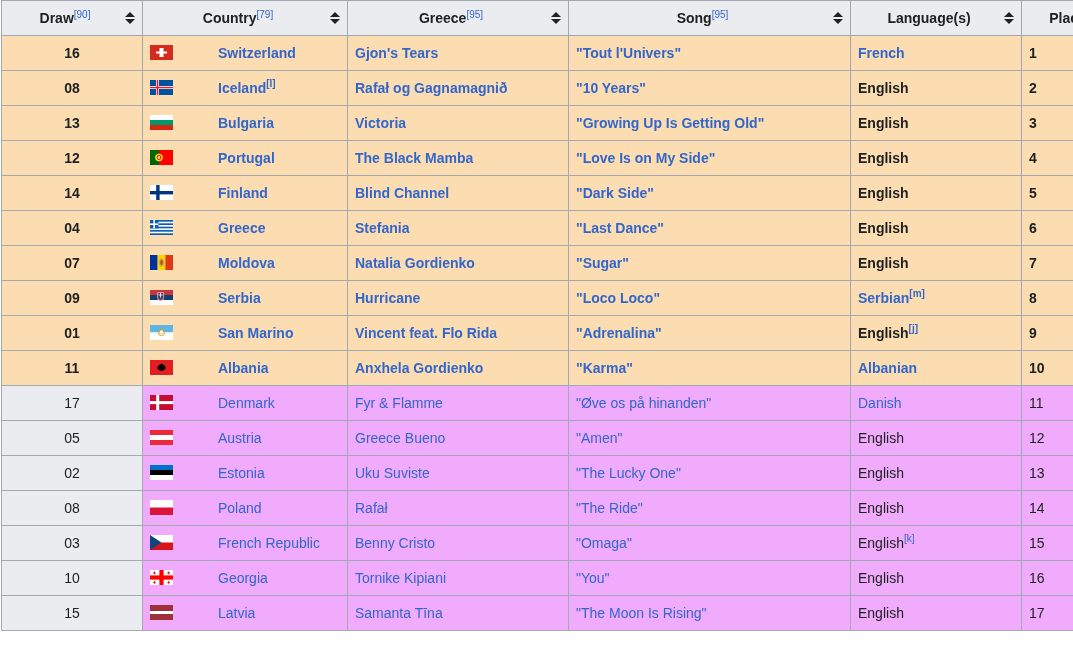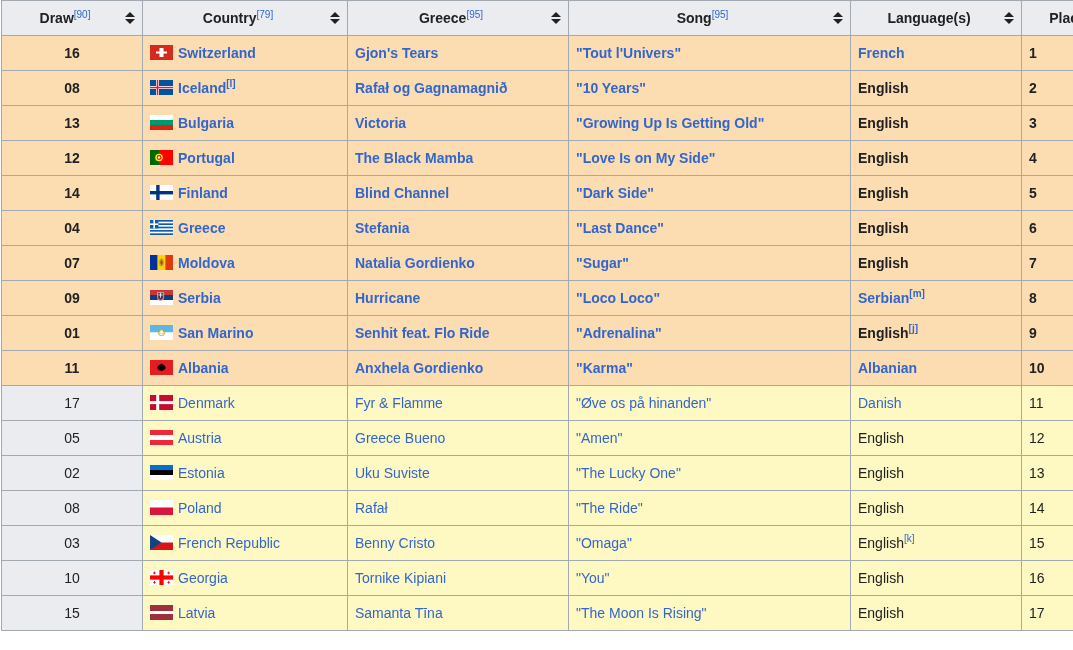--- a/index.html
+++ b/index.html
@@ -97,21 +97,21 @@
     color: #3366cc;
   }
 
   
   tr.qualified > td { background-color: #fbddb1; }
   tr.qualified > td.draw-cell { background-color: #fbddb1; }
   tr.qualified > td,
   tr.qualified > td a,
   tr.qualified > td .txt { font-weight: bold; }
 
-  tr.nonqual > td { background-color: #fef9c3; }
+  tr.nonqual > td { background-color: #f0abfc; }
   tr.nonqual > td.draw-cell { background-color: #eaecf0; }
 
   td.draw-cell {
     text-align: center;
     font-size: 14px;
   }
   td.place-cell, td.points-cell {
     text-align: left;
     font-size: 14px;
   }
@@ -136,21 +136,21 @@
     height: 15px;
     vertical-align: -2px;
     margin-right: 5px;
     position: relative;
     overflow: hidden;
     border: 0;
     background: #fff;
   }
   .flag svg { display: block; }
 
-  .country-name { display: inline; }
+  .country-name { display: inline; margin-left: 40px; }
 </style>
 </head>
 <body>
 
 <div class="table-wrap">
   <table class="wikitable">
     <thead>
       <tr>
         <th class="th-draw">
           <span class="hdr-label">Draw</span><sup class="ref">[90]</sup>
@@ -313,21 +313,21 @@
           <td class="draw-cell"><span class="txt plain">01</span></td>
           <td class="country-cell"><span class="flag"><svg width="23" height="15" viewBox="0 0 23 15">
                 <rect width="23" height="7.5" y="0" fill="#5eb6e4"></rect>
                 <rect width="23" height="7.5" y="7.5" fill="#fff"></rect>
                 <g transform="translate(11.5,7.5)">
                   <circle r="3.2" fill="none" stroke="#c8a62e" stroke-width="0.9"></circle>
                   <path d="M-1.8 1.3 h3.6 v-2.1 a1.8 1.8 0 0 0 -3.6 0 Z" fill="#fff" stroke="#c8a62e" stroke-width="0.5"></path>
                   <rect x="-0.6" y="-3.4" width="1.2" height="1.2" fill="#c8a62e"></rect>
                 </g>
               </svg></span><a class="wlink country-name">San Marino</a></td>
-          <td class="artist-cell"><a class="wlink">Senhit feat. Flo Ride</a></td>
+          <td class="artist-cell"><a class="wlink">Vincent feat. Flo Rida</a></td>
           <td class="song-cell"><a class="wlink">"Adrenalina"</a></td>
           <td class="lang-cell"><span class="txt plain">English</span><sup class="ref-note">[j]</sup></td>
           <td class="place-cell"><span class="txt plain">9</span></td>
         </tr>
         <tr class="qualified">
           <td class="draw-cell"><span class="txt plain">11</span></td>
           <td class="country-cell"><span class="flag"><svg width="23" height="15" viewBox="0 0 23 15">
                 <rect width="23" height="15" fill="#e41e20"></rect>
                 <g fill="#000" transform="translate(11.5,7.5)">
                   <path d="M0 -3.6 C -1.4 -3.6 -2.6 -2.6 -3.4 -1.6 C -4.2 -0.6 -4.4 0.6 -3.6 1.6 C -2.8 2.6 -1.6 3.2 0 3.4 C 1.6 3.2 2.8 2.6 3.6 1.6 C 4.4 0.6 4.2 -0.6 3.4 -1.6 C 2.6 -2.6 1.4 -3.6 0 -3.6 Z"></path>

